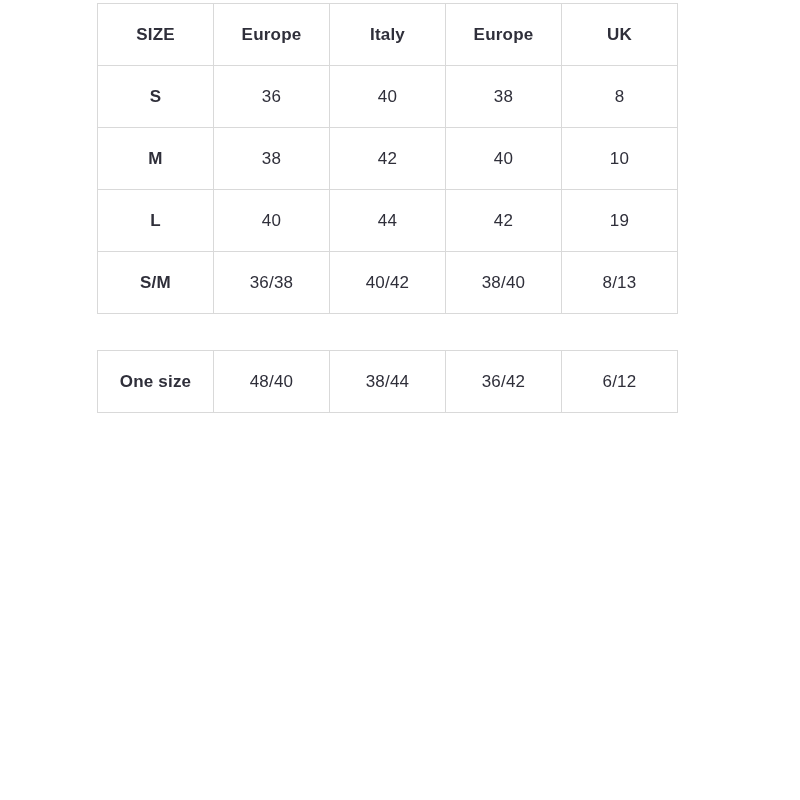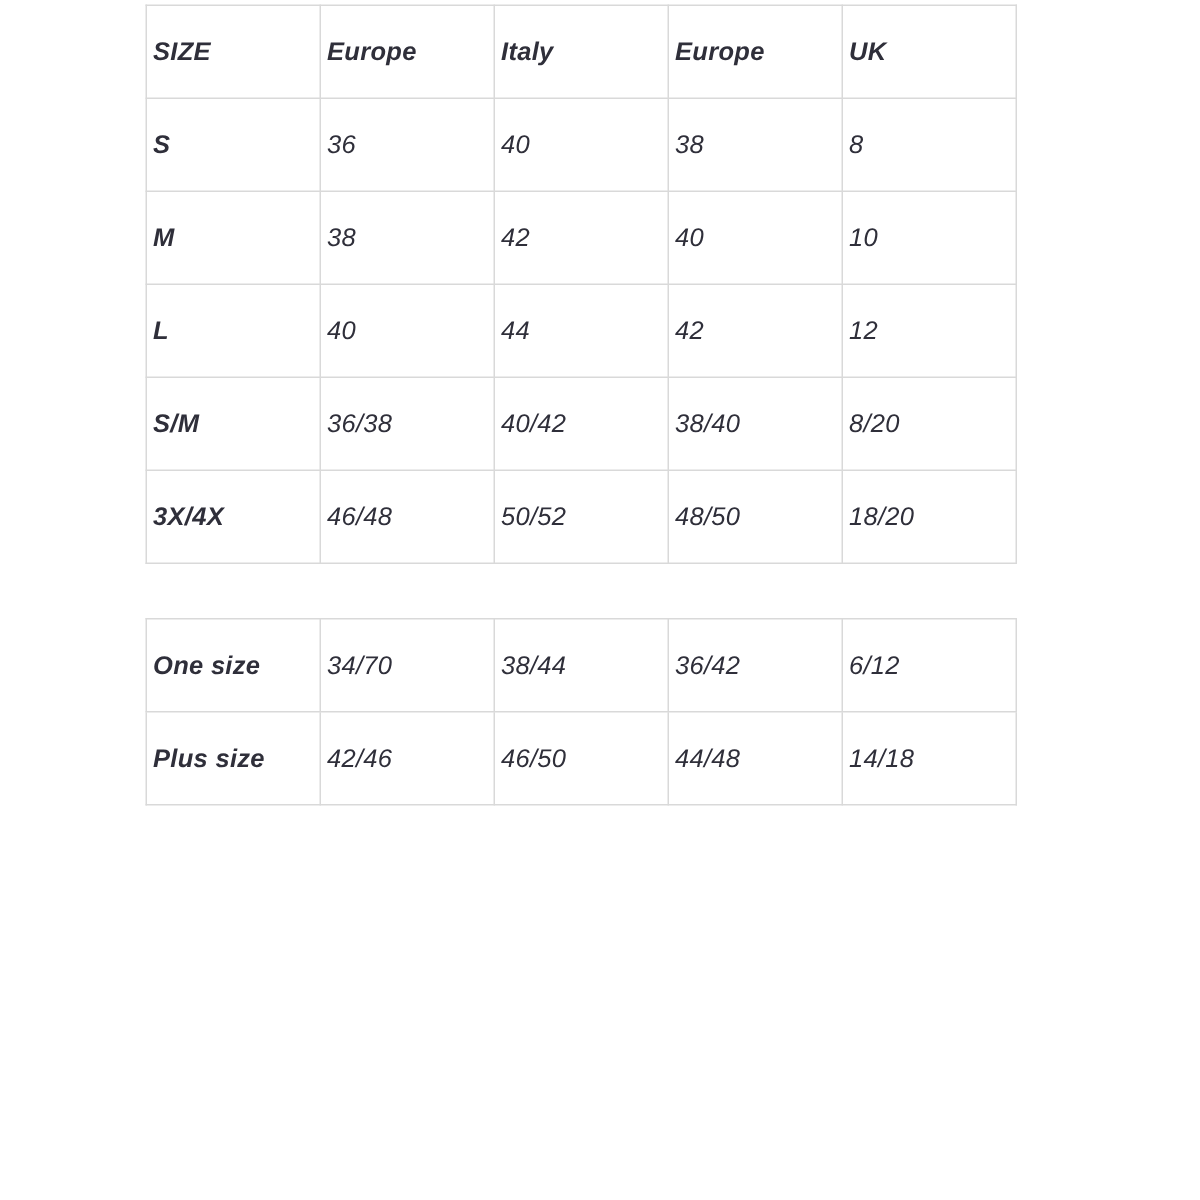--- a/index.html
+++ b/index.html
@@ -22,30 +22,29 @@
   table.size-table{
     border-collapse:collapse;
     table-layout:fixed;
     width:580px;
     background:var(--bg-color);
   }
   table.size-table col{width:116px;}
   table.size-table th,
   table.size-table td{
     border:1px solid var(--border-color);
-    text-align:left;
+    text-align:center;
     vertical-align:middle;
     height:62px;
     font-size:17px;
     font-weight:400;
     letter-spacing:0.2px;
     padding:0 4px;
     overflow:hidden;
     white-space:nowrap;
-    font-style:italic;
   }
   table.size-table thead th,
   table.size-table tbody th{
     font-weight:700;
   }
   .table-gap{height:36px;}
 </style>
 </head>
 <body>
 
@@ -81,60 +80,46 @@
           <td>38</td>
           <td>42</td>
           <td>40</td>
           <td>10</td>
         </tr>
         <tr>
           <th scope="row">L</th>
           <td>40</td>
           <td>44</td>
           <td>42</td>
-          <td>12</td>
+          <td>19</td>
         </tr>
         <tr>
           <th scope="row">S/M</th>
           <td>36/38</td>
           <td>40/42</td>
           <td>38/40</td>
-          <td>8/20</td>
-        </tr>
-        <tr>
-          <th scope="row">3X/4X</th>
-          <td>46/48</td>
-          <td>50/52</td>
-          <td>48/50</td>
-          <td>18/20</td>
+          <td>8/13</td>
         </tr>
       </tbody>
   </table>
 
   <div class="table-gap"></div>
 
   <table class="size-table">
     <colgroup>
       <col>
         <col>
         <col>
         <col>
         <col>
     </colgroup>
     <tbody>
         <tr>
           <th scope="row">One size</th>
-          <td>34/70</td>
+          <td>48/40</td>
           <td>38/44</td>
           <td>36/42</td>
           <td>6/12</td>
-        </tr>
-        <tr>
-          <th scope="row">Plus size</th>
-          <td>42/46</td>
-          <td>46/50</td>
-          <td>44/48</td>
-          <td>14/18</td>
         </tr>
       </tbody>
   </table>
 
 </div>
 
 </body></html>

